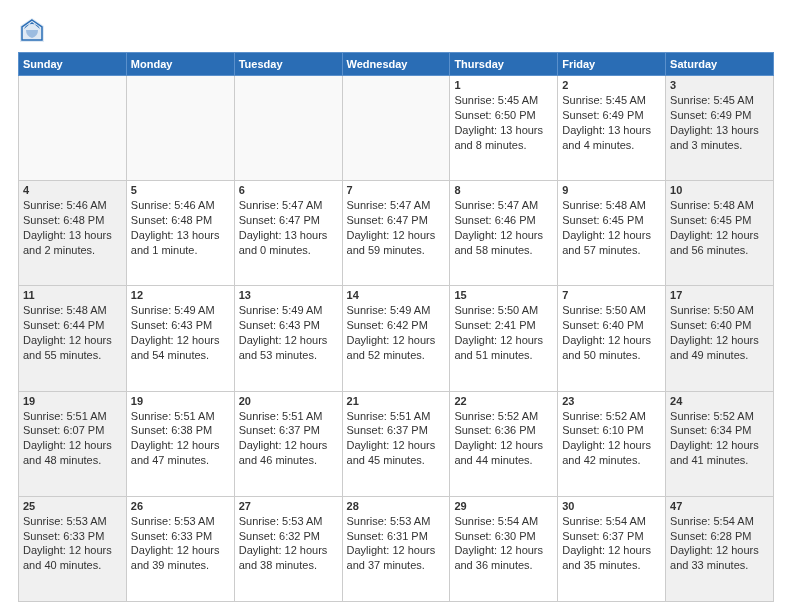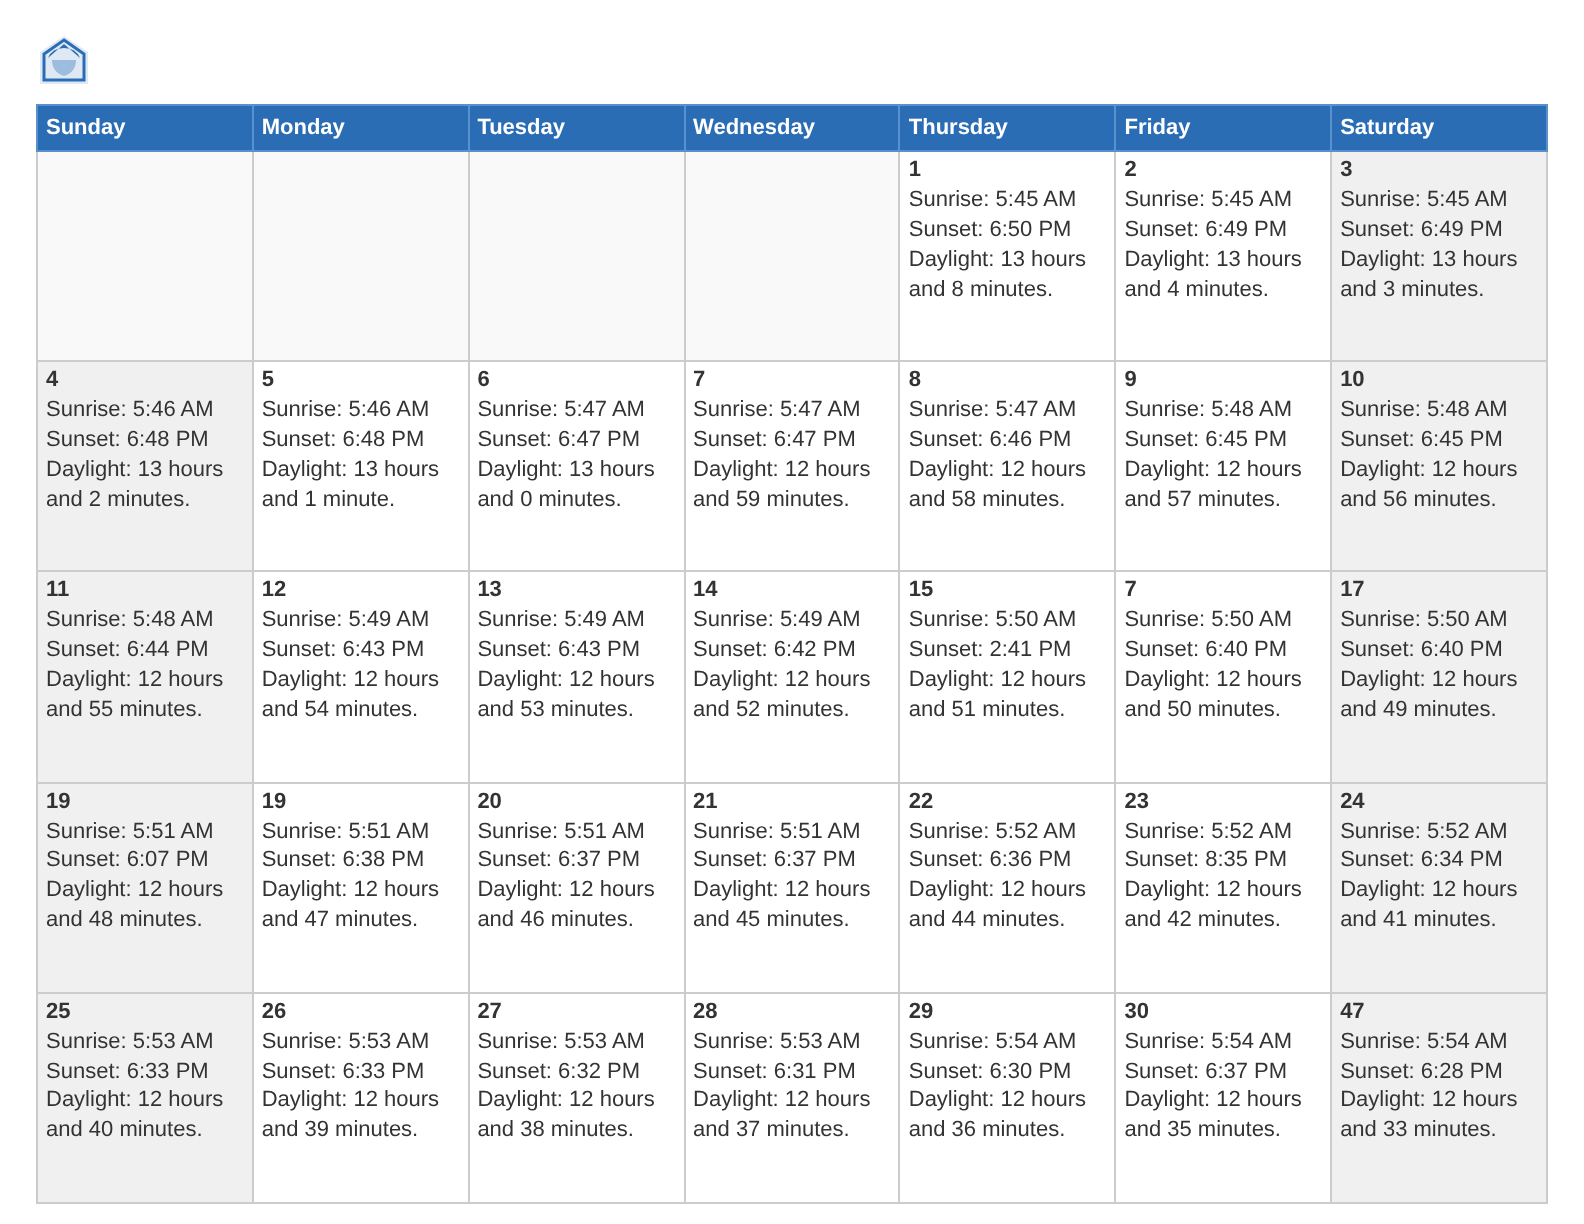--- a/index.html
+++ b/index.html
@@ -234,21 +234,21 @@
           <td>
             <span class="day-number">21</span>
             <div class="cell-text"><span>Sunrise: 5:51 AM</span><br><span>Sunset: 6:37 PM</span><br><span>Daylight: 12 hours</span><br><span>and 45 minutes.</span></div>
           </td>
           <td>
             <span class="day-number">22</span>
             <div class="cell-text"><span>Sunrise: 5:52 AM</span><br><span>Sunset: 6:36 PM</span><br><span>Daylight: 12 hours</span><br><span>and 44 minutes.</span></div>
           </td>
           <td>
             <span class="day-number">23</span>
-            <div class="cell-text"><span>Sunrise: 5:52 AM</span><br><span>Sunset: 8:35 PM</span><br><span>Daylight: 12 hours</span><br><span>and 42 minutes.</span></div>
+            <div class="cell-text"><span>Sunrise: 5:52 AM</span><br><span>Sunset: 6:10 PM</span><br><span>Daylight: 12 hours</span><br><span>and 42 minutes.</span></div>
           </td>
           <td class="shaded">
             <span class="day-number">24</span>
             <div class="cell-text"><span>Sunrise: 5:52 AM</span><br><span>Sunset: 6:34 PM</span><br><span>Daylight: 12 hours</span><br><span>and 41 minutes.</span></div>
           </td>
         </tr>
         <tr>
           <td class="shaded">
             <span class="day-number">25</span>
             <div class="cell-text"><span>Sunrise: 5:53 AM</span><br><span>Sunset: 6:33 PM</span><br><span>Daylight: 12 hours</span><br><span>and 40 minutes.</span></div>

